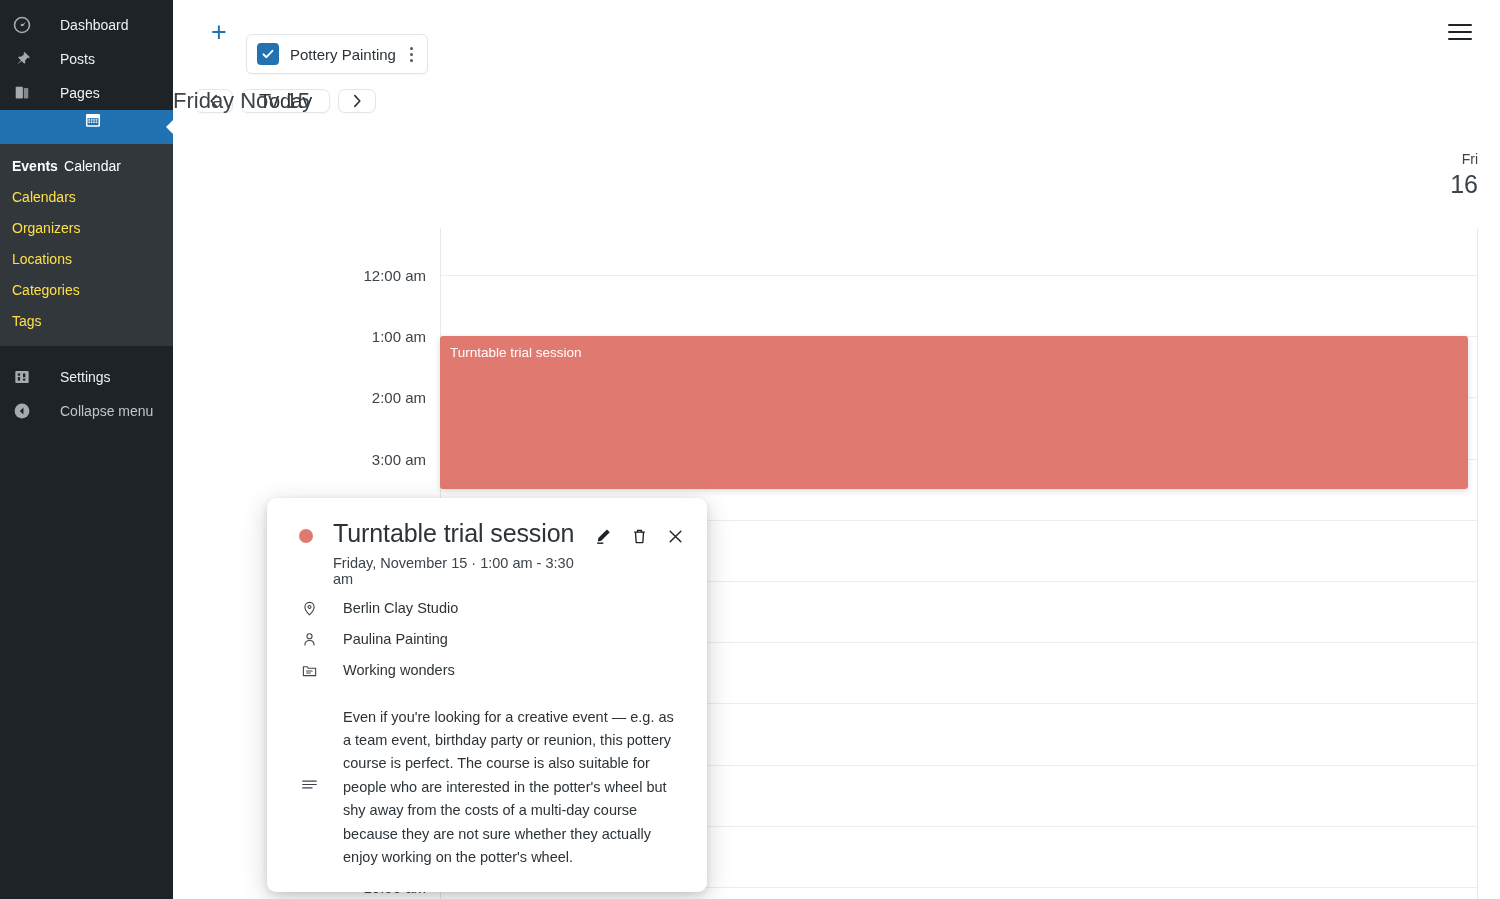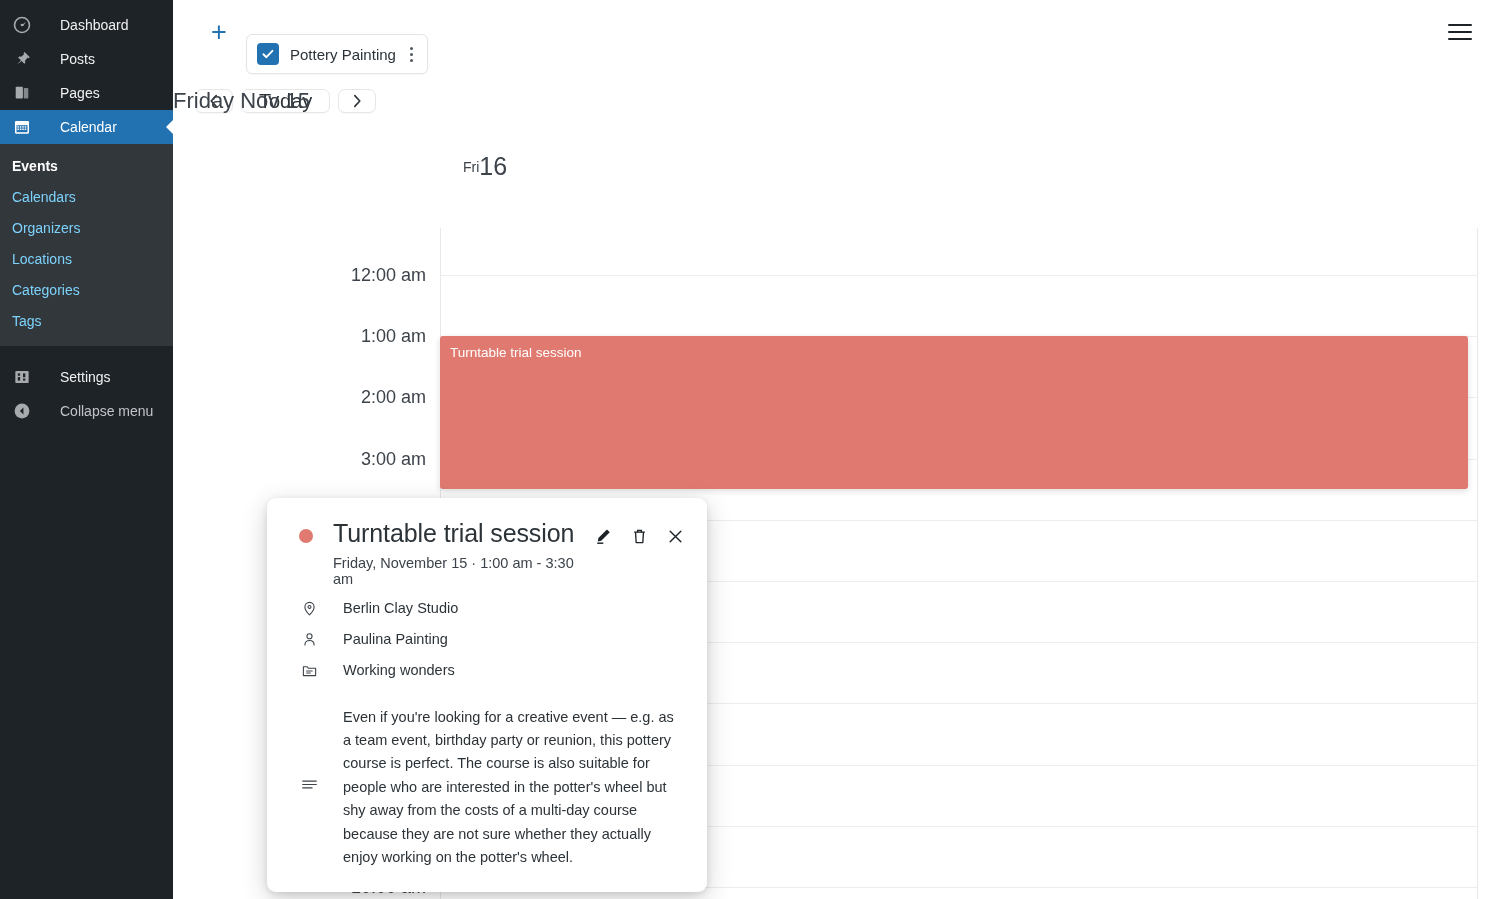--- a/index.html
+++ b/index.html
@@ -17,31 +17,31 @@
     background: #1d2327; color: #f0f0f1;
     padding-top: 8px; position: relative; z-index: 40;
   }
   .nav-item {
     display: flex; align-items: center; gap: 28px;
     height: 34px; padding: 0 0 0 12px;
     font-size: 14px; color: #f0f0f1; position: relative;
   }
   .nav-item .ico { width: 20px; height: 20px; display: flex; align-items: center; justify-content: center; flex: 0 0 20px; }
   .nav-item .ico svg { display: block; }
-  .nav-item.active { background: #2271b1; color: #fff; font-weight: 400; }
+  .nav-item.active { background: #2271b1; color: #fff; font-weight: 400; flex-direction: column; }
   .nav-item.active .arrow {
     position: absolute; right: -1px; top: 50%; transform: translateY(-50%);
     width: 0; height: 0;
     border-top: 8px solid transparent; border-bottom: 8px solid transparent;
     border-right: 8px solid #ffffff;
   }
   .submenu { background: #32373c; padding: 7px 0 9px 0; }
   .sub-item {
     display: block; padding: 5px 0 5px 12px;
-    font-size: 14px; color: #7dd3fc; line-height: 1.5;
+    font-size: 14px; color: #fde047; line-height: 1.5;
   }
   .sub-item.current { color: #ffffff; font-weight: bold; }
   .sidebar-lower { margin-top: 14px; }
 
   
   .main { flex: 1; height: 899px; position: relative; background: #fff; }
 
   
   .tabbar {
     height: 64px; display: flex; align-items: center;
@@ -96,35 +96,35 @@
   .btn.view.active { background: #eaeaea; border-color: #eaeaea; color: #3c434a; }
 
   
   .calwrap {
     position: absolute; left: 0; right: 0; top: 138px; bottom: 0;
     overflow: hidden; border-top: 1px solid #fff;
   }
   .dayhead { position: relative; height: 89px; }
   .dayhead .dh-inner {
     position: absolute; left: 267px; right: 22px; top: 0;
-    display: flex; flex-direction: row; align-items: center;
+    display: flex; flex-direction: column; align-items: flex-end;
     padding-left: 23px; padding-top: 11px;
   }
   .dh-dow { font-size: 14px; color: #3c434a; line-height: 1.3; }
   .dh-num { font-size: 25px; color: #3c434a; line-height: 1.35; font-weight: 400; }
 
   .gridbody { position: absolute; left: 0; right: 0; top: 89px; bottom: 0; }
   .gutter { position: absolute; left: 0; top: 0; width: 267px; height: 100%; }
   .daycol {
     position: absolute; left: 267px; right: 22px; top: 0; height: 100%;
     border-left: 1px solid #e8e8e8; border-right: 1px solid #e8e8e8;
   }
   .hour-row { position: absolute; left: 0; right: 0; height: 0; border-top: 1px solid #ededed; }
   .hour-label {
-    position: absolute; right: 14px; font-size: 18px; color: #3c434a;
+    position: absolute; right: 14px; font-size: 15px; color: #3c434a;
     transform: translateY(-50%); white-space: nowrap;
   }
 
   .event {
     position: absolute; border-radius: 3px; color: #fff;
     padding: 8px 10px 0 10px; overflow: hidden;
     box-shadow: 0 2px 6px rgba(0,0,0,0.14);
     font-size: 13.5px; line-height: 1.27;
   }
   .event .ev-time { display: block; }

